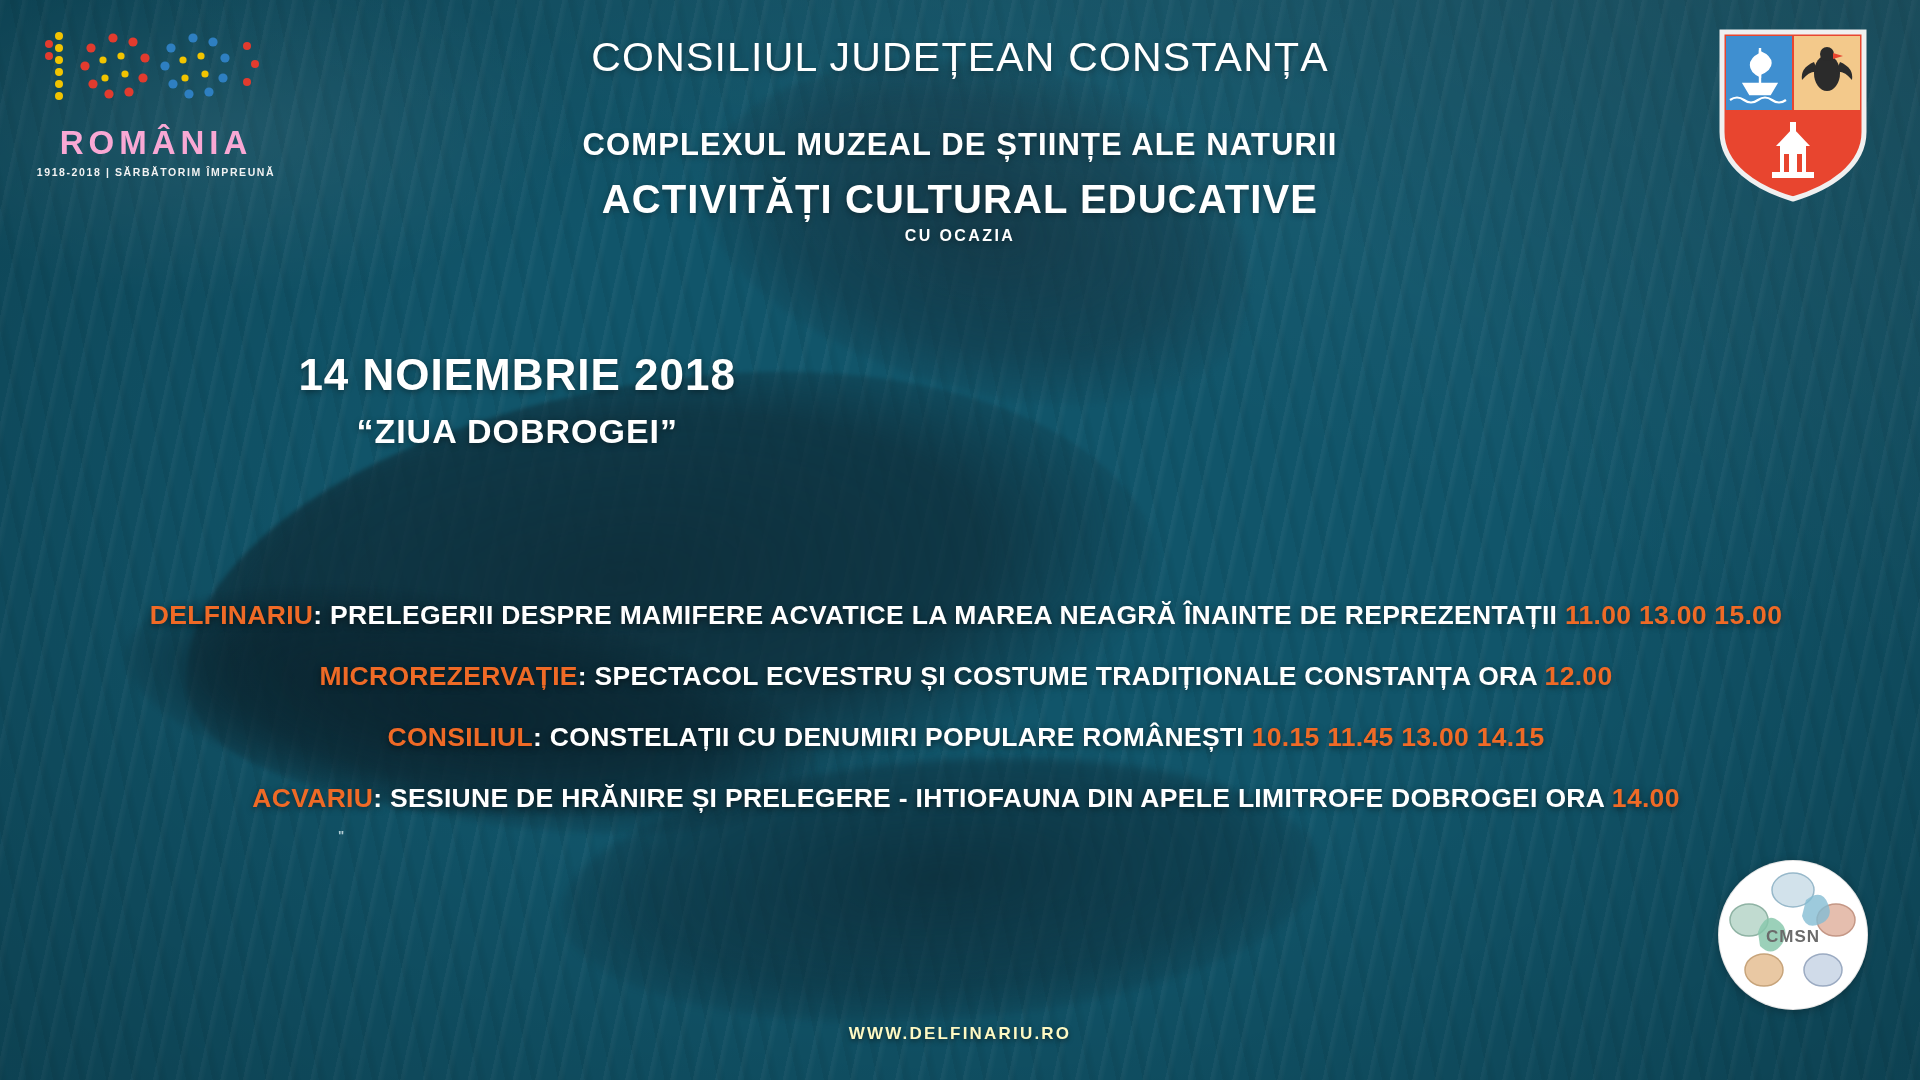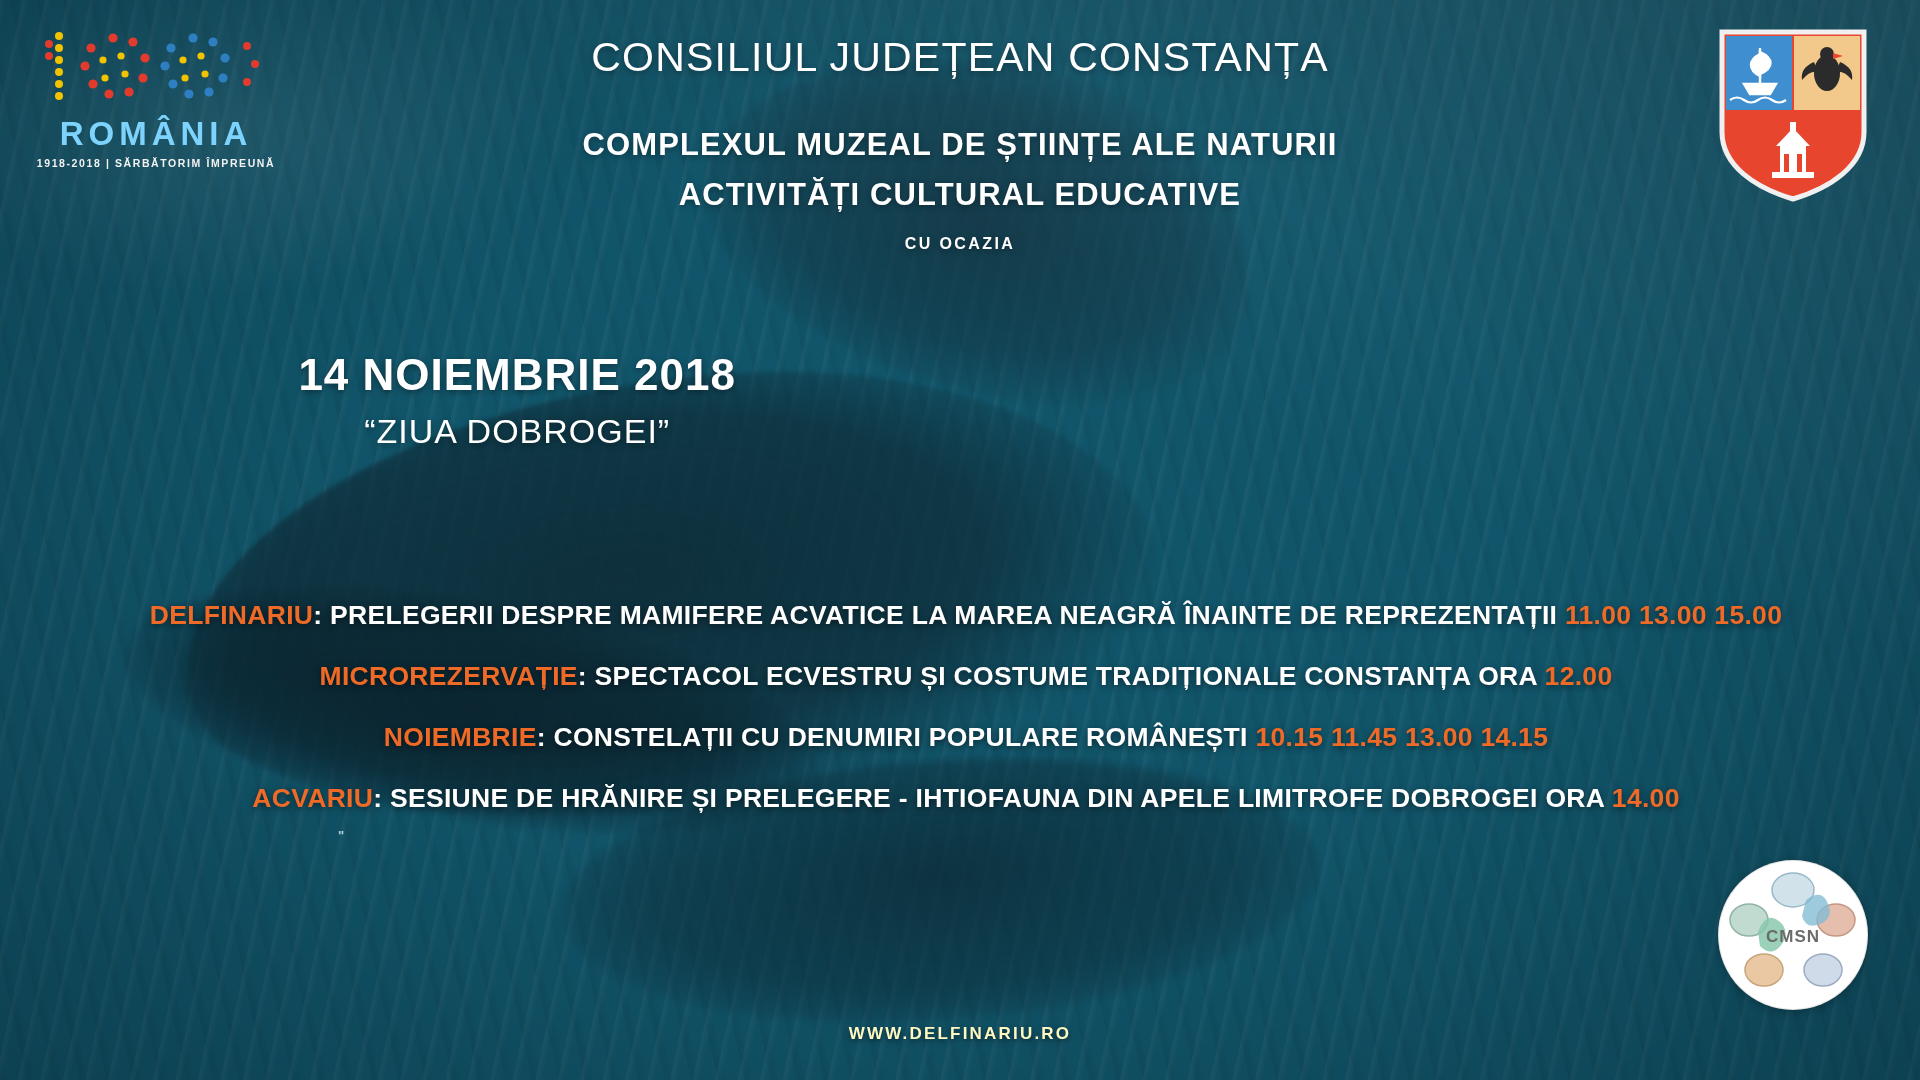--- a/index.html
+++ b/index.html
@@ -109,22 +109,22 @@
   .cent-100 {
     position: relative;
     height: 86px;
   }
   .cent-100 svg { display: block; margin: 0 auto; }
   .cent-romania {
     font-size: 33px;
     font-weight: bold;
     letter-spacing: 5px;
     line-height: 1;
-    margin-top: 7px;
-    color: #7dd3fc;
+    margin-top: 16px;
+    color: #f9a8d4;
   }
   .cent-sub {
     font-size: 10.5px;
     font-weight: bold;
     letter-spacing: 1.6px;
     margin-top: 7px;
     color: #f2f2f2;
   }
 
   
@@ -153,24 +153,24 @@
     margin-bottom: 46px;
   }
   .h-museum {
     font-size: 31px;
     font-weight: bold;
     letter-spacing: 1.1px;
     margin-bottom: 14px;
     text-align: center;
   }
   .h-activities {
-    font-size: 31px;
+    font-size: 40px;
     font-weight: bold;
     letter-spacing: 1.1px;
-    margin-bottom: 22px;
+    margin-bottom: 5px;
   }
   .h-occasion {
     font-size: 16px;
     font-weight: bold;
     letter-spacing: 2.4px;
   }
 
   
   .dates {
     position: absolute;
@@ -187,21 +187,21 @@
     text-align: center;
   }
   .date-line1 {
     font-size: 44px;
     font-weight: bold;
     letter-spacing: 1px;
     margin-bottom: 12px;
   }
   .date-line2 {
     font-size: 34px;
-    font-weight: normal;
+    font-weight: bold;
     letter-spacing: 1px;
   }
 
   
   .programme {
     position: absolute;
     left: 12px;
     right: 0;
     top: 600px;
     text-align: center;
@@ -391,21 +391,21 @@
         <span class="hours">11.00 13.00 15.00</span>
       </div>
 
       <div class="prog-row">
         <span class="venue">MICROREZERVAȚIE</span><span class="sep">:</span>
         <span class="desc">SPECTACOL ECVESTRU ȘI COSTUME TRADIȚIONALE CONSTANȚA ORA</span>
         <span class="hours">12.00</span>
       </div>
 
       <div class="prog-row">
-        <span class="venue">NOIEMBRIE</span><span class="sep">:</span>
+        <span class="venue">CONSILIUL</span><span class="sep">:</span>
         <span class="desc">CONSTELAȚII CU DENUMIRI POPULARE ROMÂNEȘTI</span>
         <span class="hours">10.15 11.45 13.00 14.15</span>
       </div>
 
       <div class="prog-row last">
         <span class="venue">ACVARIU</span><span class="sep">:</span>
         <span class="desc">SESIUNE DE HRĂNIRE ȘI PRELEGERE - IHTIOFAUNA DIN APELE LIMITROFE DOBROGEI ORA</span>
         <span class="hours">14.00</span>
       </div>
 

